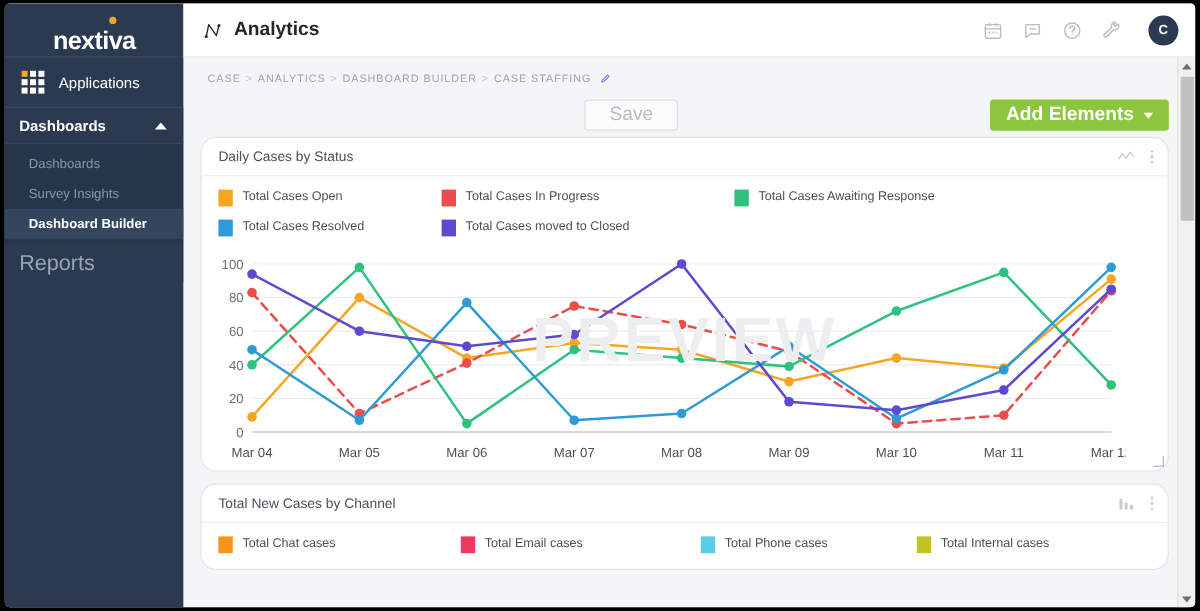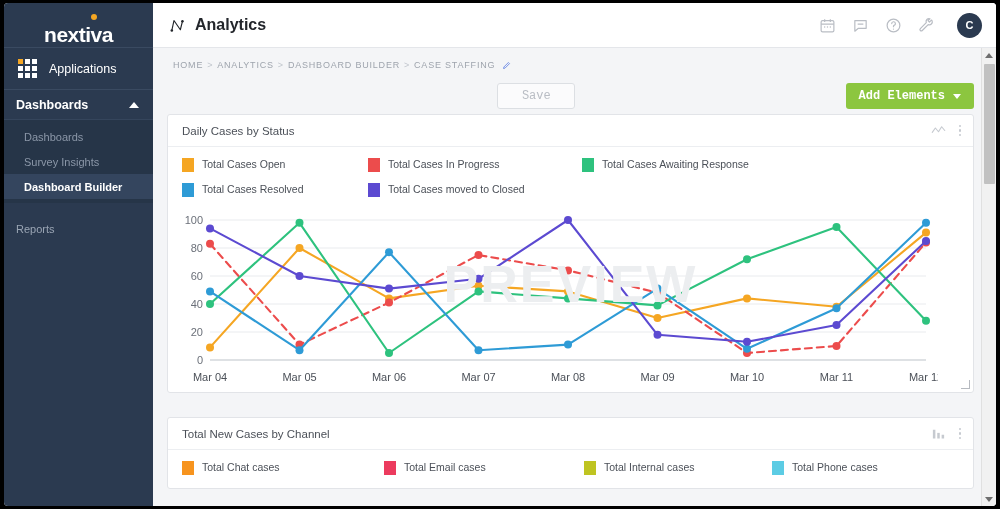--- a/index.html
+++ b/index.html
@@ -83,23 +83,23 @@
     font-size: 11px;
     color: #8b97a8;
   }
   .nav-item.active {
     background: #34455e;
     color: #ffffff;
     font-weight: bold;
   }
   .nav-item-plain {
     height: 32px;
-    display: flex; align-items: flex-end;
+    display: flex; align-items: center;
     padding-left: 12px;
-    font-size: 11px;
+    font-size: 18px;
     color: #9aa5b4;
     background: #2b3a50;
   }
 
   
   .main { flex: 1; height: 100%; display: flex; flex-direction: column; background: #f4f5f7; position: relative; }
 
   .topbar {
     height: 45px; background: #ffffff;
     border-bottom: 1px solid #e4e6ea;
@@ -135,25 +135,24 @@
   .bc-sep { color: #c0c5cc; }
   .pencil { color: #6c8ae4; font-size: 9px; margin-left: 3px; }
 
   .toolbar {
     height: 44px;
     display: flex; align-items: center;
     padding-top: 8px;
   }
   .tb-left { flex: 1; display: flex; justify-content: center; align-items: center; gap: 14px; padding-left: 60px;}
   .btn {
-    font-size: 12px;
+    font-size: 16px;
     border-radius: 3px;
     display: inline-flex; align-items: center; justify-content: center;
     cursor: pointer;
-    font-family: Liberation Mono, monospace;
   }
   .btn-save {
     width: 78px; height: 26px;
     border: 1px solid #dcdfe3;
     background: #fbfbfc;
     color: #b9bdc4;
   }
   .btn-settings-wrap {
     border: 2px solid #f5a623;
     border-radius: 3px;
@@ -178,22 +177,22 @@
     width: 0; height: 0;
     border-left: 4px solid transparent;
     border-right: 4px solid transparent;
     border-top: 5px solid #ffffff;
   }
 
   
   .card {
     background: #ffffff;
     border: 1px solid #e2e4e8;
-    border-radius: 3px;
-    margin-bottom: 24px;
+    border-radius: 13px;
+    margin-bottom: 10px;
     position: relative;
   }
   .card-head {
     height: 32px;
     display: flex; align-items: center;
     padding: 0 12px 0 14px;
     border-bottom: 1px solid #eceef1;
   }
   .card-title { font-size: 11.5px; color: #4b5058; flex: 1; }
   .card-head-icons { display: flex; align-items: center; gap: 13px; color: #c6cad0; }
@@ -326,21 +325,21 @@
         </svg>
         <div class="avatar">
           <span>C</span>
         </div>
       </div>
     </div>
 
     <div class="content">
 
       <div class="breadcrumb">
-        <span>HOME</span>
+        <span>CASE</span>
         <span class="bc-sep">&gt;</span>
         <span>ANALYTICS</span>
         <span class="bc-sep">&gt;</span>
         <span>DASHBOARD BUILDER</span>
         <span class="bc-sep">&gt;</span>
         <span>CASE STAFFING</span>
         <svg class="pencil" width="9" height="9" viewBox="0 0 24 24" fill="none" stroke="#6c8ae4" stroke-width="2.4">
           <path d="M4 20l4-1L20 7l-3-3L5 16z" stroke-linejoin="round"></path>
         </svg>
       </div>
@@ -368,21 +367,21 @@
                 <i></i>
               </span>
           </div>
         </div>
 
         <div class="legend">
           <div class="legend-item" style="width:186px">
             <span class="legend-sw" style="background:#f5a623"></span>
             <span>Total Cases Open</span>
           </div>
-          <div class="legend-item" style="width:214px">
+          <div class="legend-item" style="width:244px">
             <span class="legend-sw" style="background:#ec4c4c"></span>
             <span>Total Cases In Progress</span>
           </div>
           <div class="legend-item" style="width:260px">
             <span class="legend-sw" style="background:#2ec27e"></span>
             <span>Total Cases Awaiting Response</span>
           </div>
           <div class="legend-item" style="width:186px">
             <span class="legend-sw" style="background:#2e9bd6"></span>
             <span>Total Cases Resolved</span>
@@ -491,28 +490,28 @@
         </div>
         <div class="legend">
           <div class="legend-item" style="width:202px">
             <span class="legend-sw" style="background:#f7941e"></span>
             <span>Total Chat cases</span>
           </div>
           <div class="legend-item" style="width:200px">
             <span class="legend-sw" style="background:#ec3b5e"></span>
             <span>Total Email cases</span>
           </div>
+          <div class="legend-item" style="width:180px">
+            <span class="legend-sw" style="background:#5ccce4"></span>
+            <span>Total Phone cases</span>
+          </div>
           <div class="legend-item" style="width:188px">
             <span class="legend-sw" style="background:#bfc421"></span>
             <span>Total Internal cases</span>
           </div>
-          <div class="legend-item" style="width:180px">
-            <span class="legend-sw" style="background:#5ccce4"></span>
-            <span>Total Phone cases</span>
-          </div>
         </div>
       </div>
 
     </div>
 
     <div class="scrollbar">
       <div class="sb-arrow">
           <span class="up"></span>
         </div>
       <div class="sb-track">

